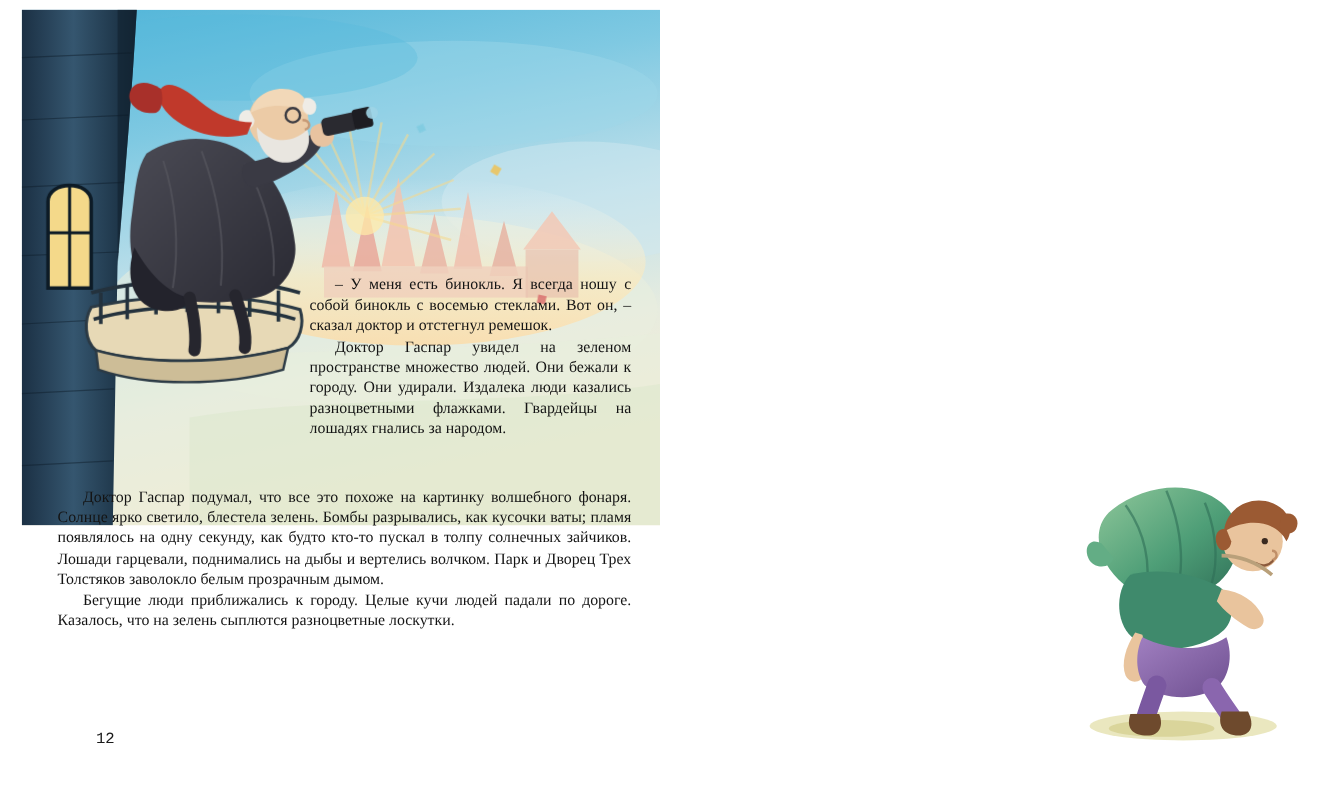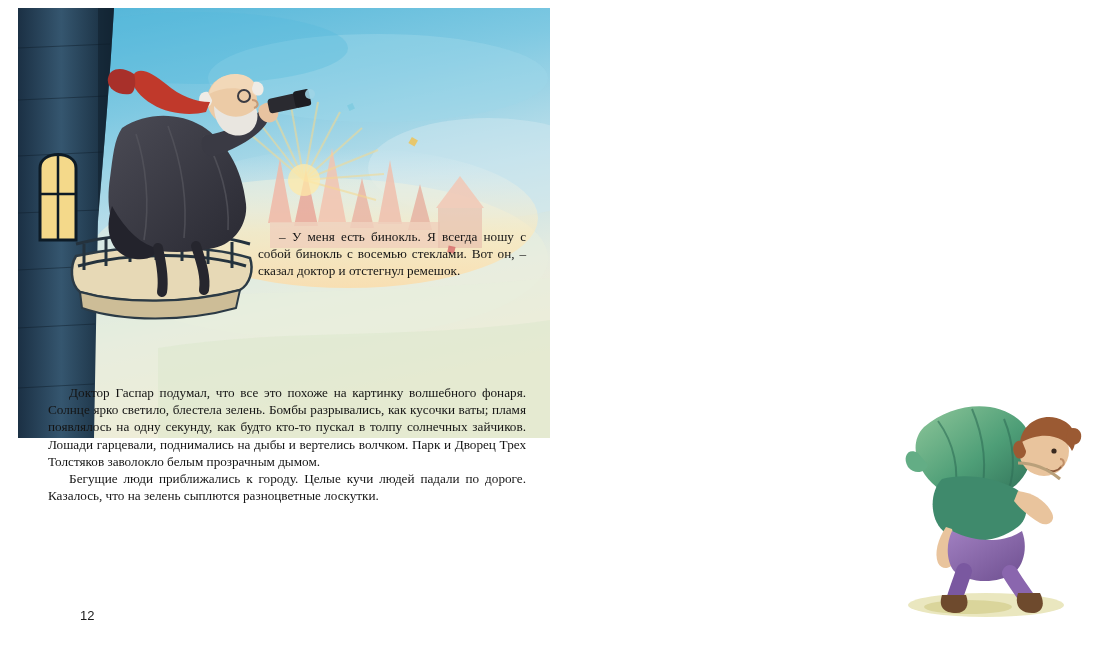--- a/index.html
+++ b/index.html
@@ -56,29 +56,29 @@
   }
 
   
   .left-text-top {
     left: 258px;
     top: 228px;
     width: 268px;
   }
   .left-text-bottom {
     left: 48px;
-    top: 384px;
+    top: 405px;
     width: 478px;
   }
 
   .folio {
     position: absolute;
     left: 80px;
     top: 608px;
-    font-family: Liberation Sans, sans-serif;
+    font-family: Liberation Mono, monospace;
     font-size: 13px;
     color: #1a1a1a;
   }
 
   
   .illus-right {
     position: absolute;
     right: 2px;
     bottom: 36px;
     width: 230px;
@@ -239,20 +239,21 @@
           <path d="M116,66 C104,58 92,60 90,70 C88,80 100,88 112,86 C118,84 118,72 116,66 Z" fill="#a8302a"></path>
 
           <path d="M140,240 C144,258 146,272 144,284" stroke="#26262e" stroke-width="10" fill="none" stroke-linecap="round"></path>
           <path d="M178,238 C184,256 188,270 186,282" stroke="#26262e" stroke-width="10" fill="none" stroke-linecap="round"></path>
         </g>
       </svg>
     </div>
 
     <div class="textcol left-text-top">
       <p>– У меня есть бинокль. Я всегда ношу с собой бинокль с восемью стеклами. Вот он, – сказал доктор и отстегнул ремешок.</p>
+      <p>Доктор Гаспар увидел на зеленом пространстве множество людей. Они бежали к городу. Они удирали. Издалека люди казались разноцветными флажками. Гвардейцы на лошадях гнались за народом.</p>
     </div>
 
     <div class="textcol left-text-bottom">
       <p>Доктор Гаспар подумал, что все это похоже на картинку волшебного фонаря. Солнце ярко светило, блестела зелень. Бомбы разрывались, как кусочки ваты; пламя появлялось на одну секунду, как будто кто-то пускал в толпу солнечных зайчиков. Лошади гарцевали, поднимались на дыбы и вертелись волчком. Парк и Дворец Трех Толстяков заволокло белым прозрачным дымом.</p>
       <p>Бегущие люди приближались к городу. Целые кучи людей падали по дороге. Казалось, что на зелень сыплются разноцветные лоскутки.</p>
     </div>
 
     <div class="folio">12</div>
   </div>
 

